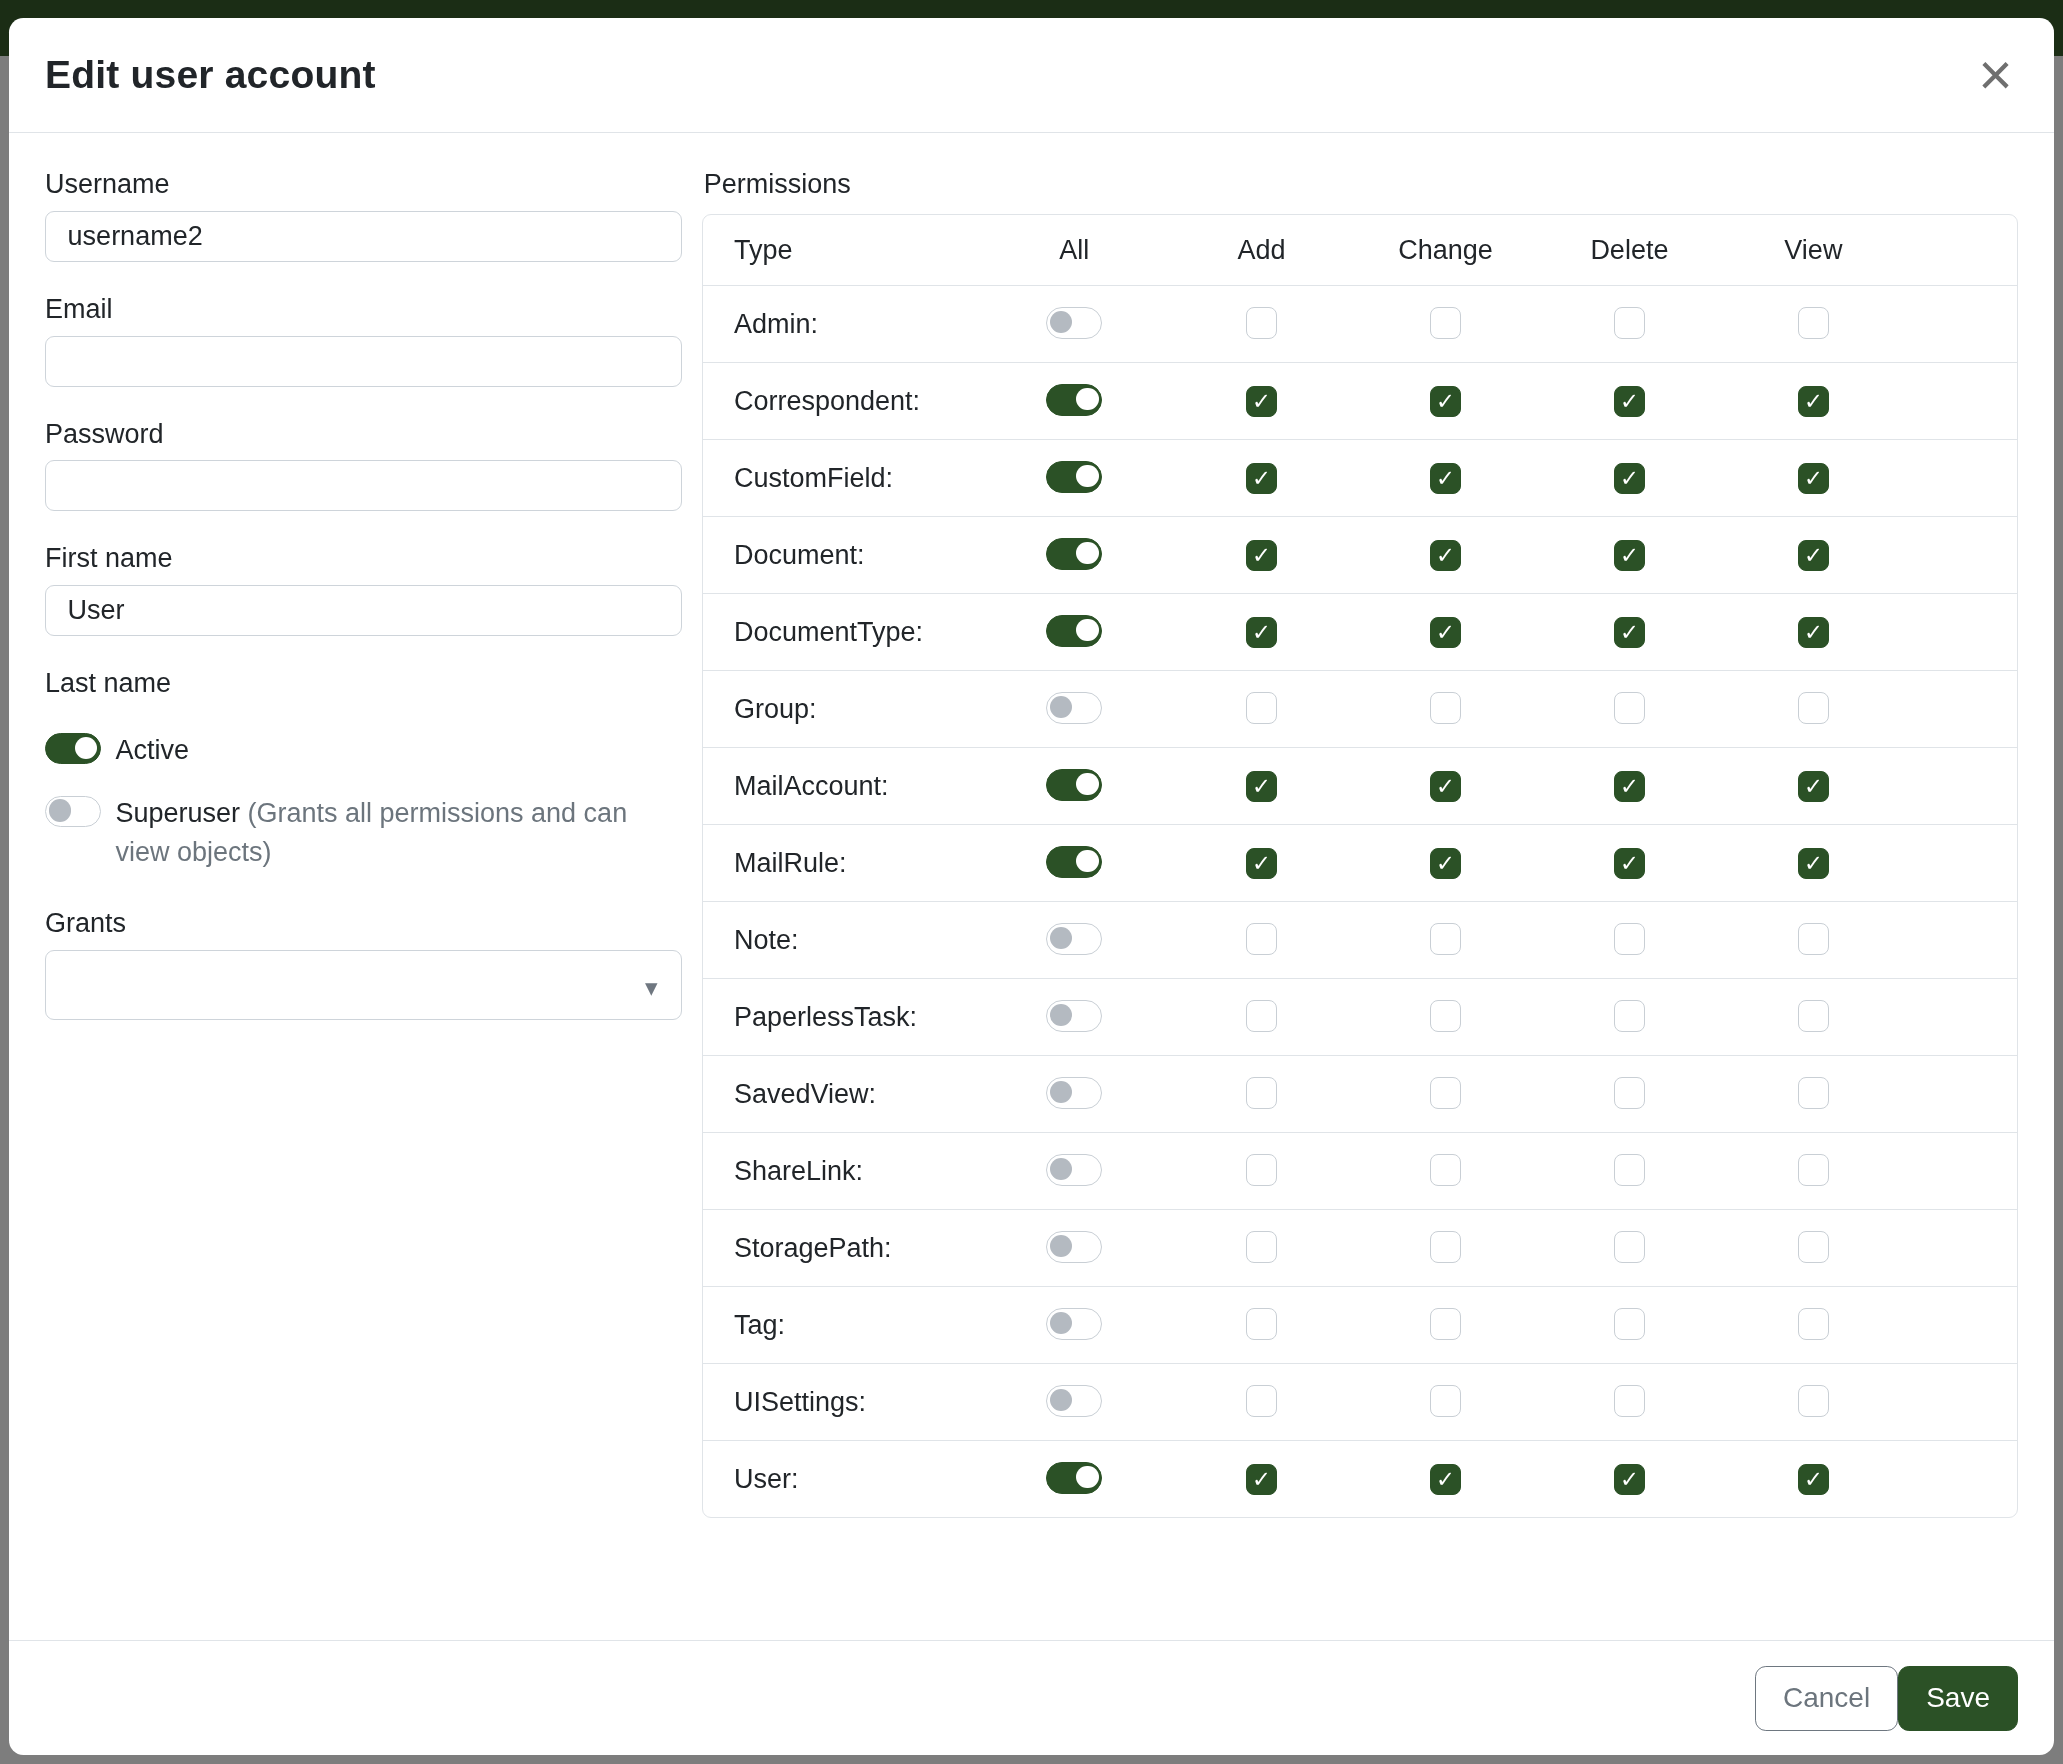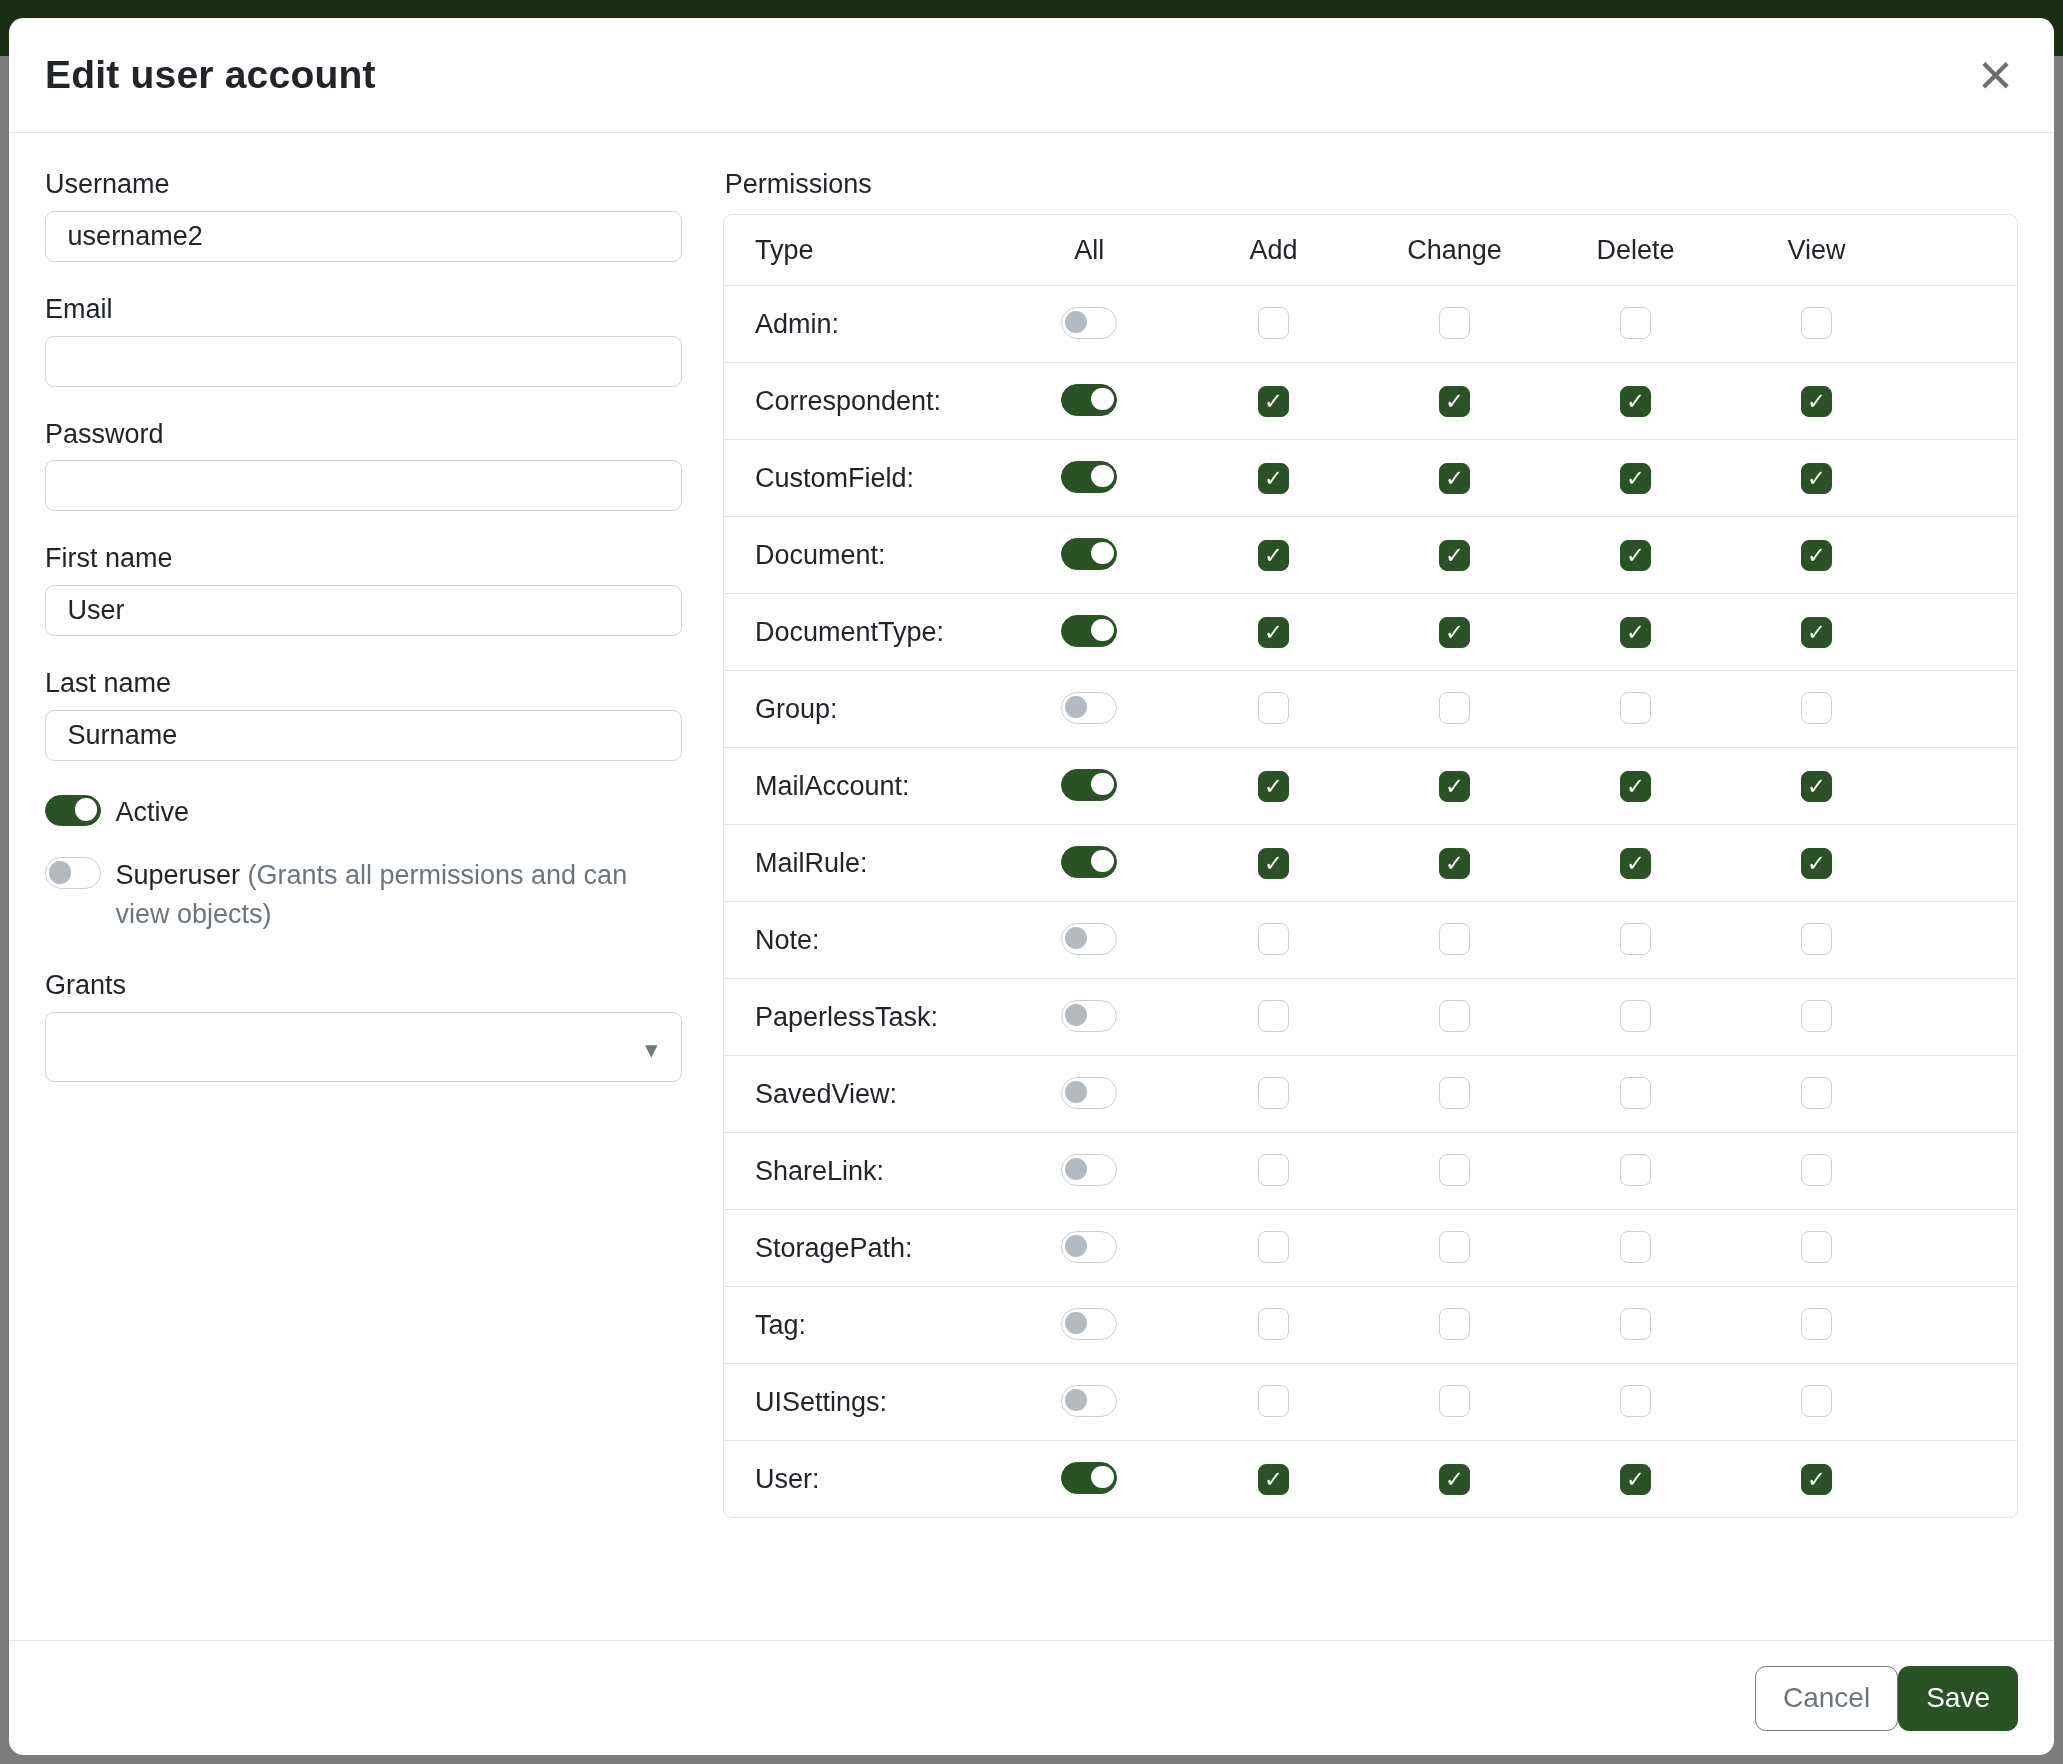--- a/index.html
+++ b/index.html
@@ -38,21 +38,21 @@
   .modal-title{font-size:39px;font-weight:600;letter-spacing:0.2px}
   .close-btn{
     margin-left:auto;background:none;border:none;cursor:pointer;
     color:#6f6f6f;font-size:59px;line-height:54px;font-weight:300;
     padding:0 5.4px;font-family:"Liberation Sans",sans-serif;
   }
   .modal-body{
     flex:1 1 auto;
     display:flex;
     padding:36px 36px 0 36px;
-    gap:41px;
+    gap:20px;
   }
   
   .left-col{width:637px;flex:0 0 637px}
   .field{margin-bottom:32px}
   .field label{display:block;font-size:27px;margin-bottom:10.8px}
   .field input{
     width:100%;height:51px;
     border:1.8px solid var(--input-border);border-radius:9px;
     padding:0 21.6px;font-size:27px;color:var(--text);
     font-family:"Liberation Sans",sans-serif;
@@ -149,21 +149,20 @@
         <input type="password" value="" style="">
       </div>
 
       <div class="field">
         <label>First name</label>
         <input type="text" value="User" style="">
       </div>
 
       <div class="field">
         <label>Last name</label>
-        <input type="text" value="Surname" style="">
       </div>
 
       <div class="switch-row">
         <div class="switch on">
             <div class="knob"></div>
           </div>
         <div class="switch-text">Active</div>
       </div>
 
       <div class="switch-row">

